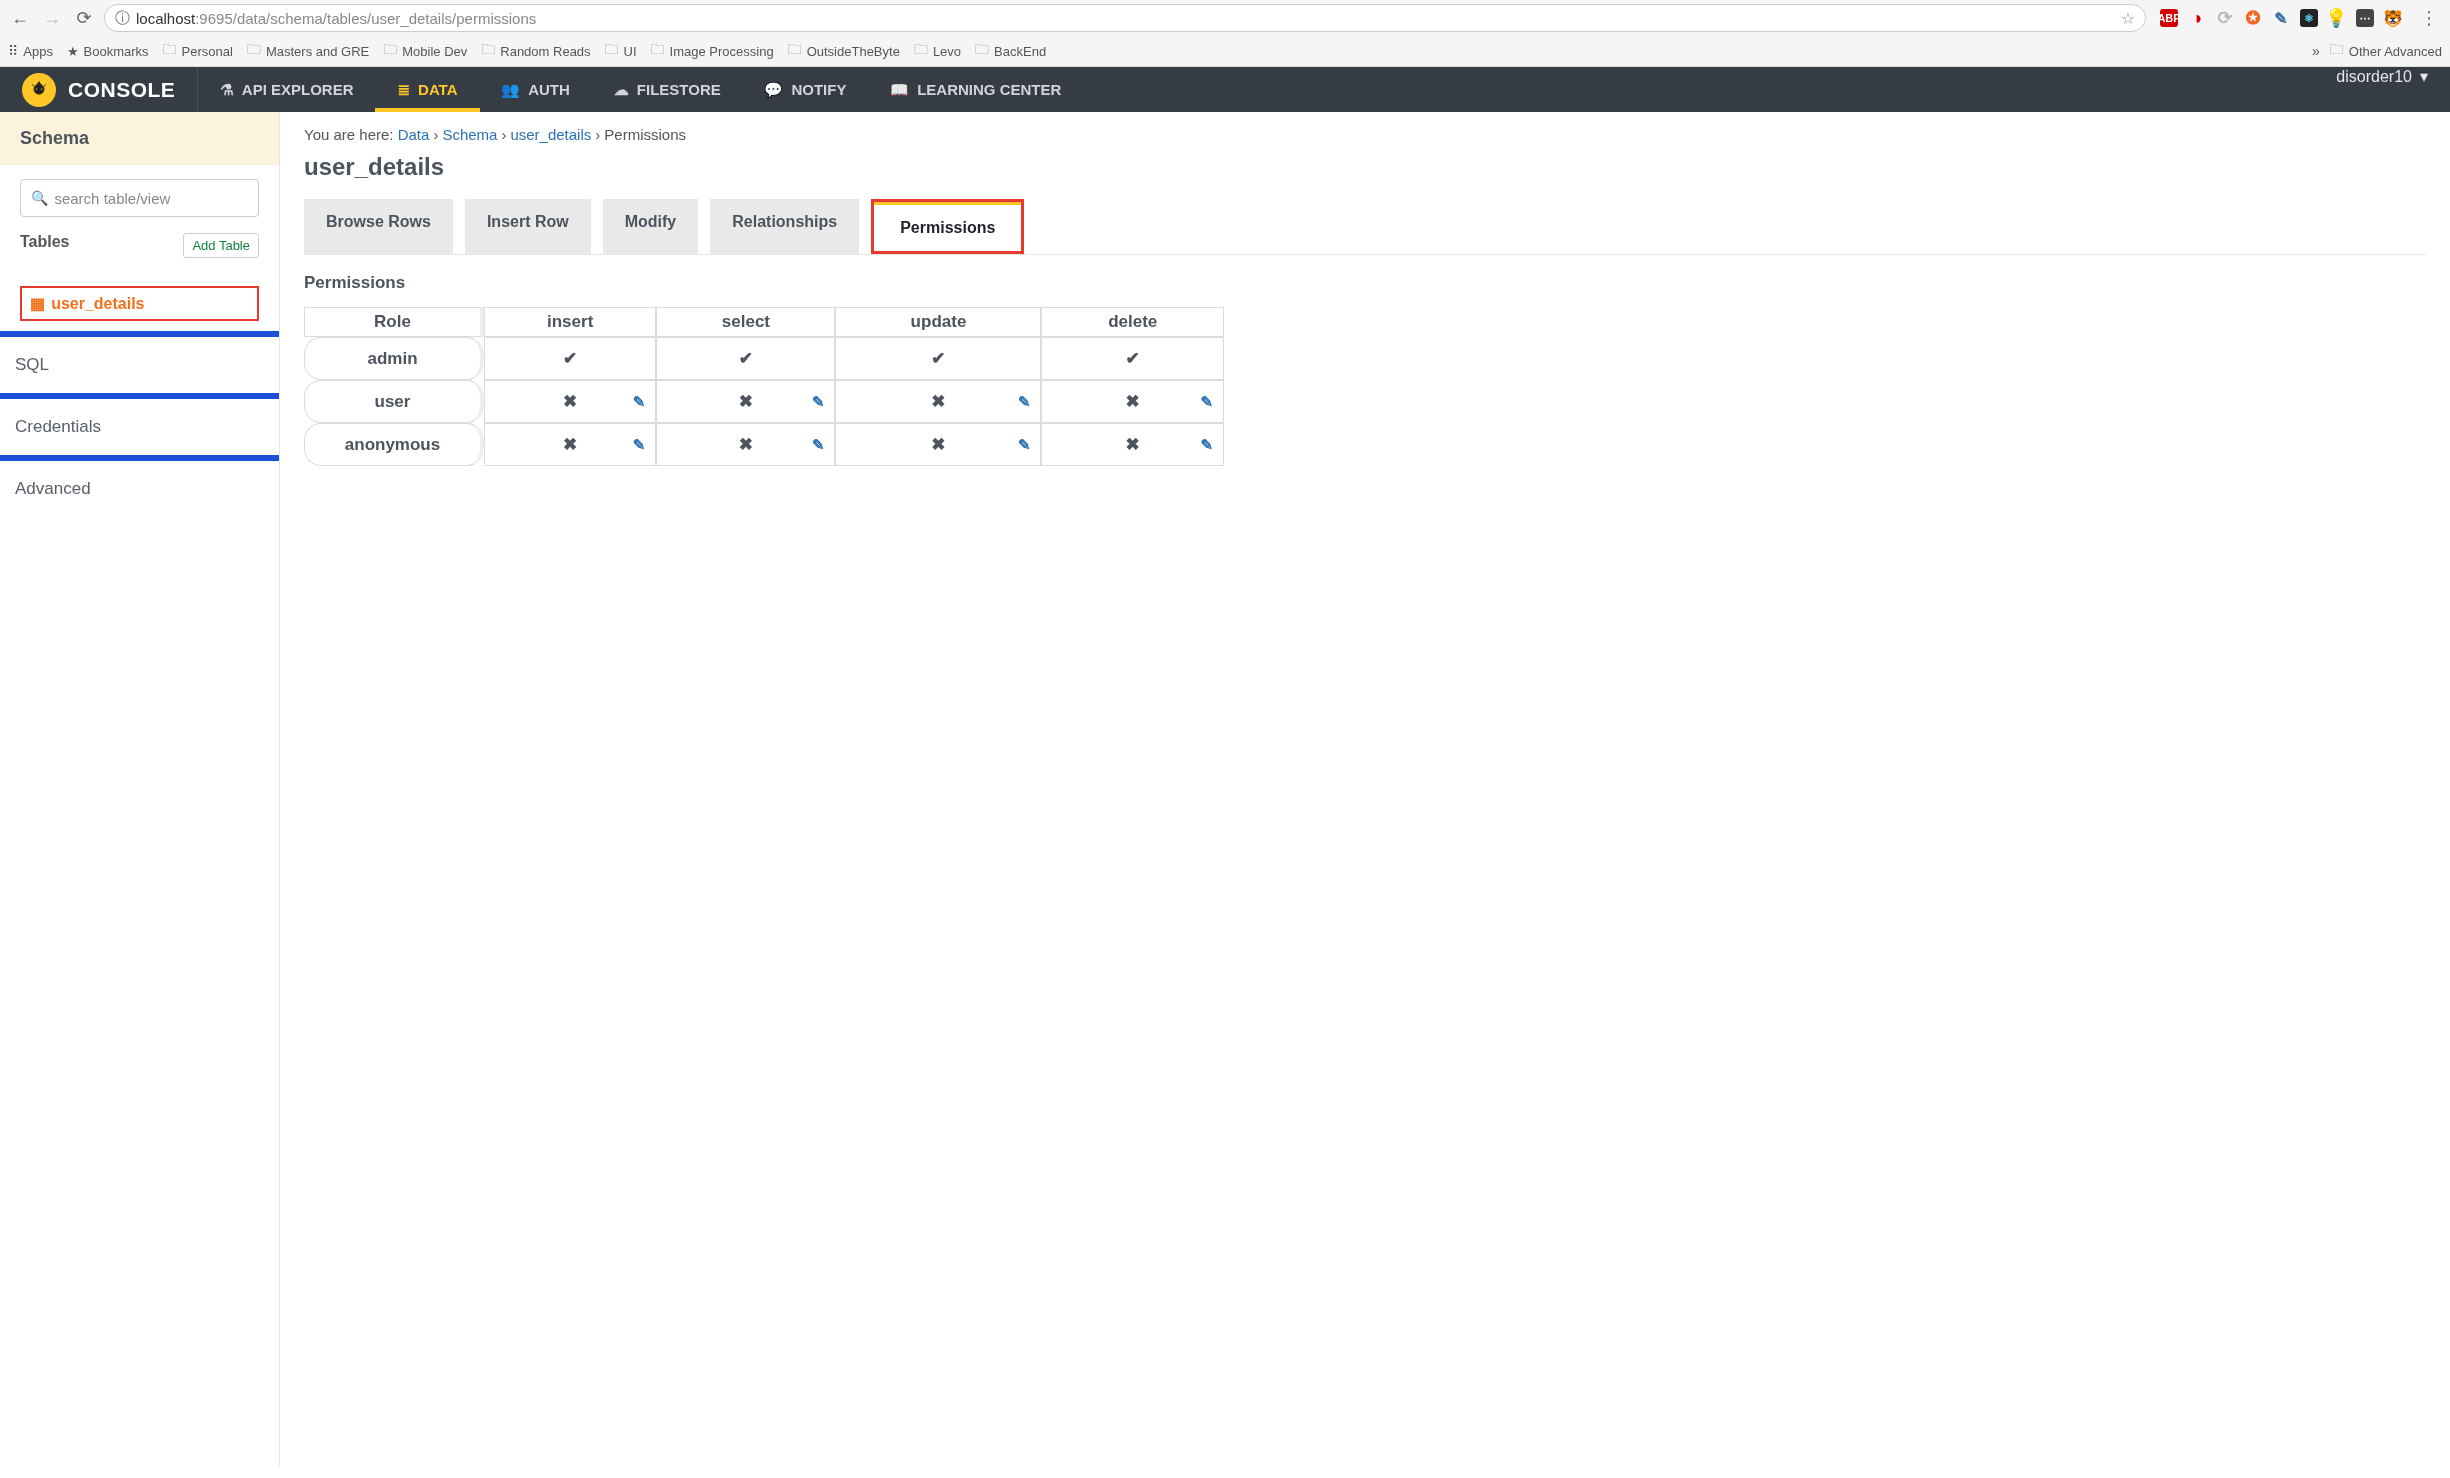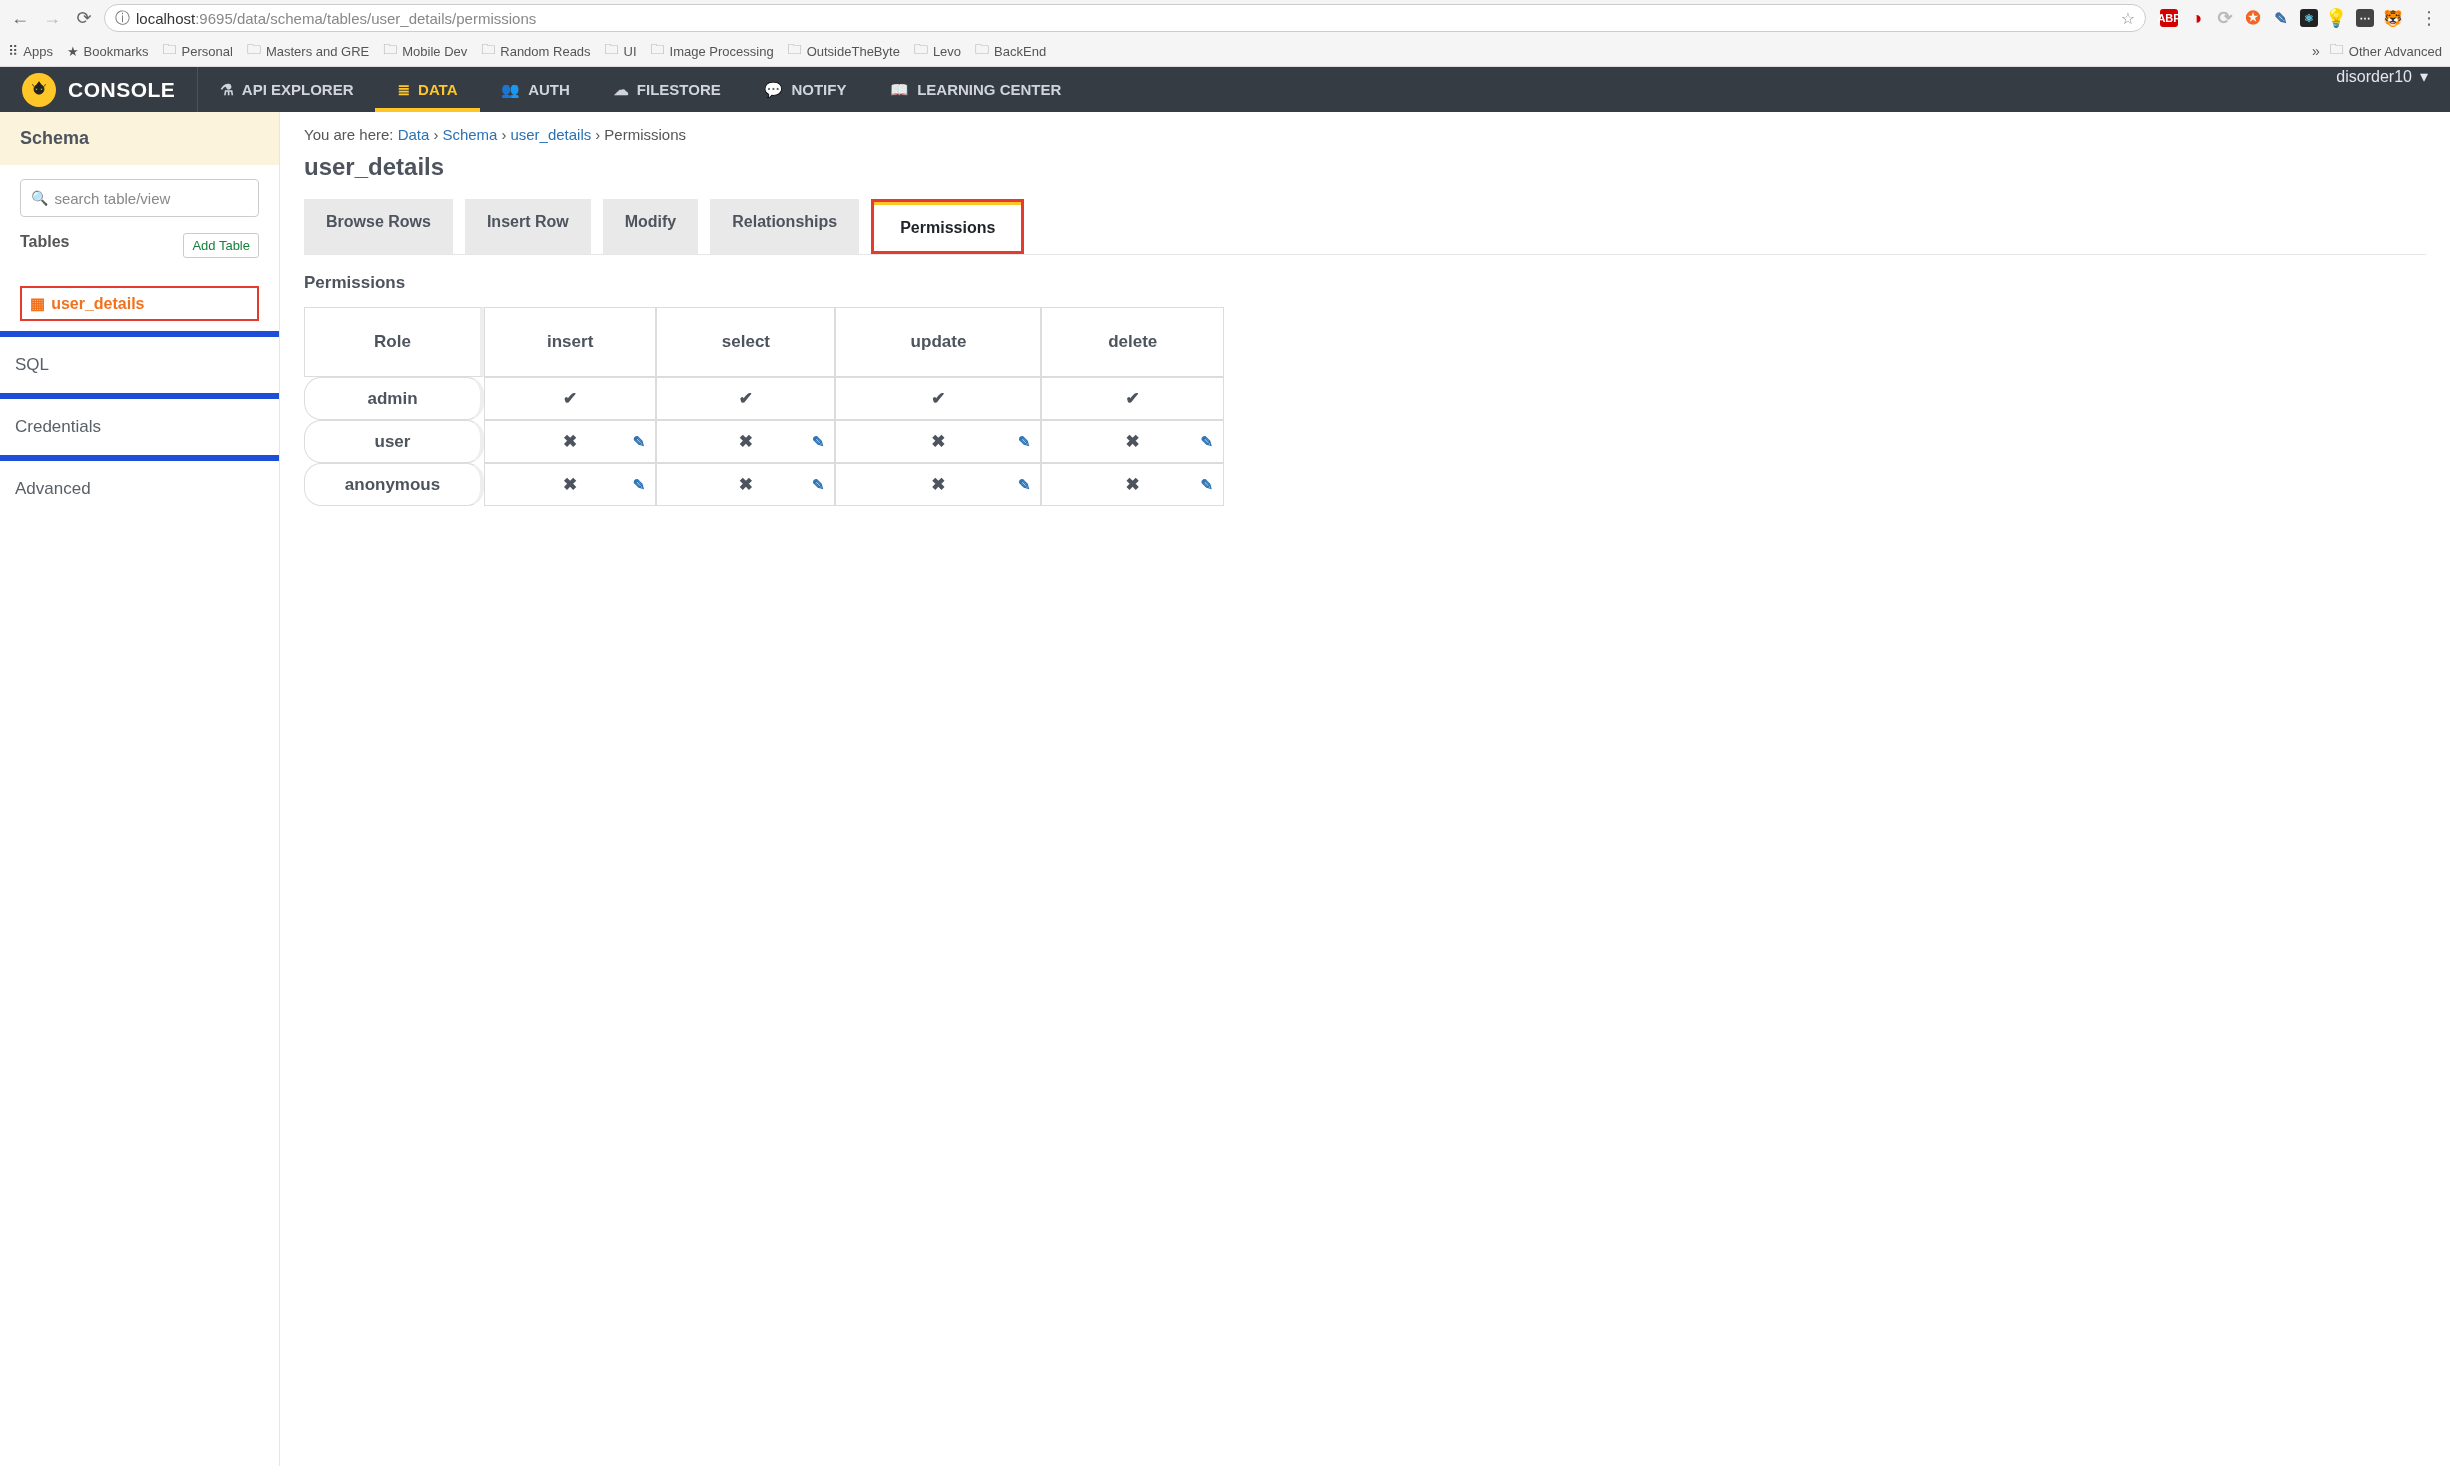--- a/index.html
+++ b/index.html
@@ -66,21 +66,21 @@
   .tab.active-wrap { padding: 0; border: 3px solid #e63a2e; background: #fff; }
   .tab.active-wrap .tab-inner { display: block; padding: 14px 26px; border-top: 3px solid #ffc627; color: #212529; }
 
   .section-title { font-size: 17px; font-weight: 800; color: #4e545e; margin: 18px 0 14px; }
   .legend { display: flex; gap: 18px; color: #5a6068; font-size: 15px; margin-bottom: 16px; align-items: center; }
   .legend .lg { display: flex; align-items: center; gap: 6px; }
   .legend .lg .sym { font-weight: 700; }
 
   table.ptable { border-collapse: separate; border-spacing: 0; width: 920px; }
   table.ptable th, table.ptable td { border: 1px solid #dcdcdc; text-align: center; font-size: 17px; color: #4e545e; position: relative; }
-  table.ptable th { padding: 24px 0; font-weight: 800; background: #fff; }
+  table.ptable th { padding: 4px 0; font-weight: 800; background: #fff; }
   table.ptable td { padding: 10px 0; font-weight: 700; }
   table.ptable th.role-col, table.ptable td.role-col { width: 180px; border-right-width: 4px; border-right-color: #eee; }
   table.ptable td.role-col { font-weight: 800; border-radius: 17px; }
   .cell-icon { font-size: 17px; color: #4e545e; }
   .edit-pencil { position: absolute; right: 10px; top: 50%; transform: translateY(-50%); color: #2a72b5; font-size: 15px; }
 
   
   .ico-check::before { content: "✔"; }
   .ico-x::before { content: "✖"; }
   .ico-pencil::before { content: "✎"; } 

